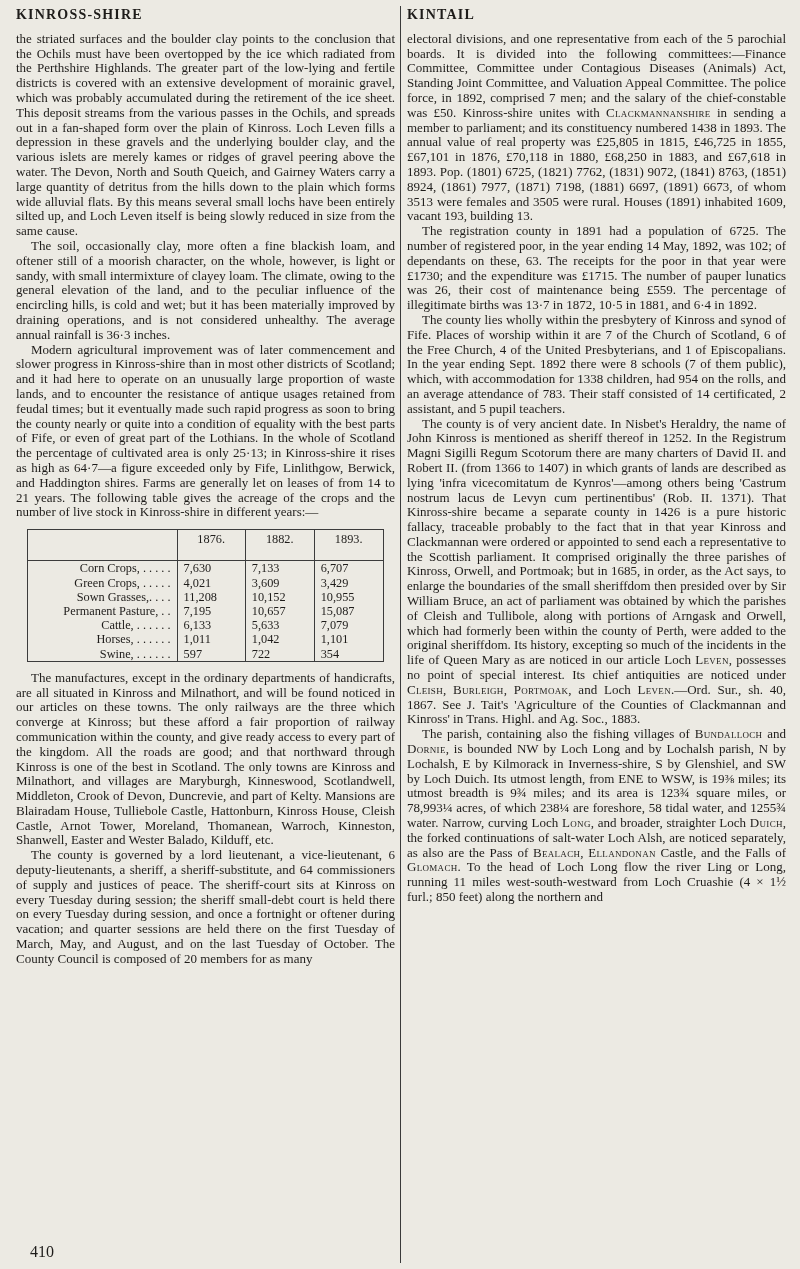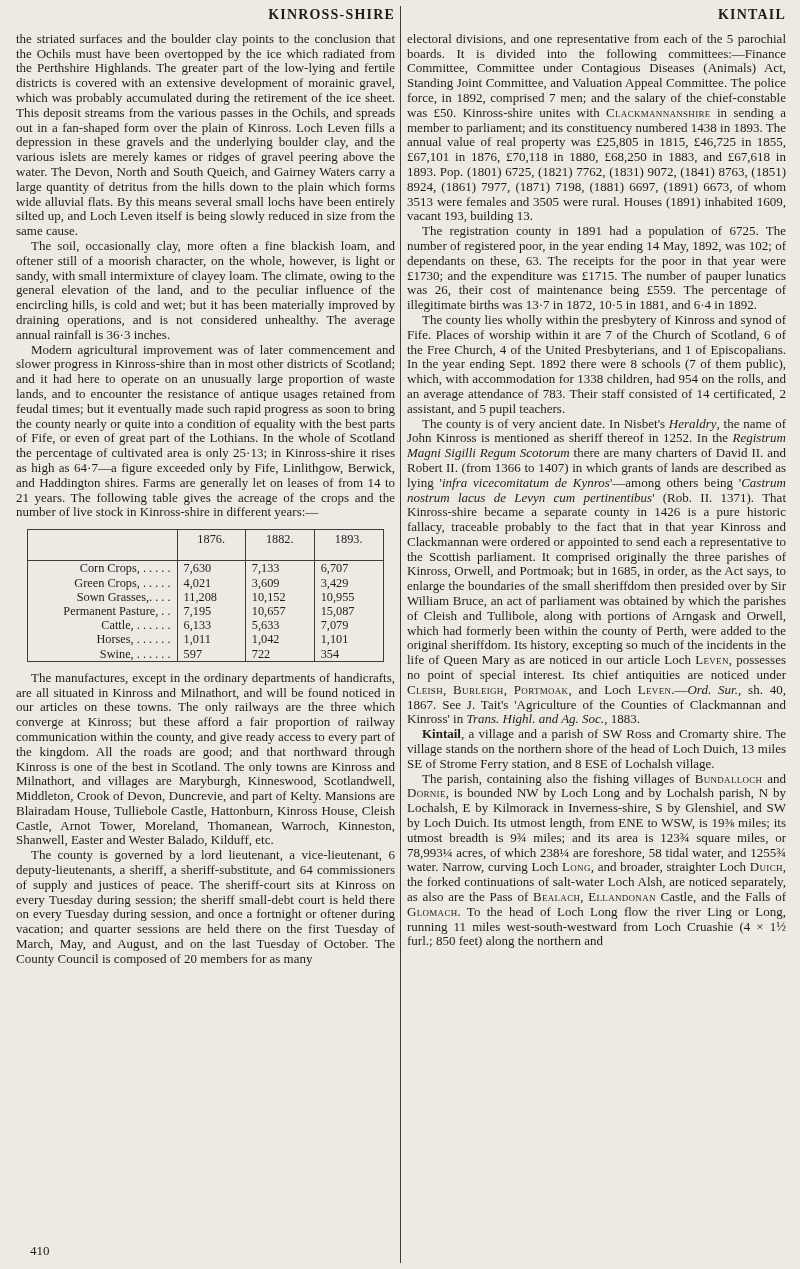--- a/index.html
+++ b/index.html
@@ -27,35 +27,35 @@
   .col-right { left: 407px; }
   .divider {
     position: absolute;
     left: 400px;
     top: 6px;
     bottom: 6px;
     width: 1px;
     background: #3a3a3a;
   }
   .col-header {
-    text-align: right;
+    text-align: left;
     font-size: 14px;
     font-weight: bold;
     letter-spacing: 1.2px;
     margin: 0 0 9px 0;
   }
   .col-body p.para {
     margin: 0;
     text-align: justify;
     text-indent: 1.15em;
     hyphens: auto;
     -webkit-hyphens: auto;
   }
   .col-body p.para.no-indent { text-indent: 0; }
-  .italic    { font-style: italic; }
+  .italic    { }
   .smallcaps { font-variant: small-caps; letter-spacing: 0.3px; }
   .bold      { font-weight: bold; }
   .stat-table {
     width: 94%;
     margin: 9px auto 9px auto;
     border-collapse: collapse;
     border: 1px solid #3c3c3c;
     font-size: 12.3px;
     line-height: 14.2px;
   }
@@ -75,21 +75,21 @@
     border-bottom: 1px solid #3c3c3c;
     text-align: center;
     padding-top: 2px;
     padding-bottom: 14px;
   }
   .stat-table td.num { text-align: left; }
   .page-number {
     position: absolute;
     left: 30px;
     top: 1243px;
-    font-size: 13px;
+    font-size: 16px;
   }
 </style>
 </head>
 <body>
 
 <div class="page">
 
   <div class="col col-left">
     <div class="col-header">KINROSS-SHIRE</div>
     <div class="col-body">
@@ -159,20 +159,19 @@
 
   <div class="divider"></div>
 
   <div class="col col-right">
     <div class="col-header">KINTAIL</div>
     <div class="col-body">
         <p class="para no-indent"><span>electoral divisions, and one representative from each of the 5 parochial boards.  It is divided into the following committees:—Finance Committee, Committee under Contagious Diseases (Animals) Act, Standing Joint Committee, and Valuation Appeal Committee.  The police force, in 1892, comprised 7 men; and the salary of the chief-constable was £50.  Kinross-shire unites with </span><span class="smallcaps">Clackmannanshire</span><span> in sending a member to parliament; and its constituency numbered 1438 in 1893. The annual value of real property was £25,805 in 1815, £46,725 in 1855, £67,101 in 1876, £70,118 in 1880, £68,250 in 1883, and £67,618 in 1893.  Pop. (1801) 6725, (1821) 7762, (1831) 9072, (1841) 8763, (1851) 8924, (1861) 7977, (1871) 7198, (1881) 6697, (1891) 6673, of whom 3513 were females and 3505 were rural.  Houses (1891) inhabited 1609, vacant 193, building 13.</span></p>
         <p class="para"><span>The registration county in 1891 had a population of 6725.  The number of registered poor, in the year ending 14 May, 1892, was 102; of dependants on these, 63. The receipts for the poor in that year were £1730; and the expenditure was £1715.  The number of pauper lunatics was 26, their cost of maintenance being £559. The percentage of illegitimate births was 13·7 in 1872, 10·5 in 1881, and 6·4 in 1892.</span></p>
         <p class="para"><span>The county lies wholly within the presbytery of Kinross and synod of Fife.  Places of worship within it are 7 of the Church of Scotland, 6 of the Free Church, 4 of the United Presbyterians, and 1 of Episcopalians.  In the year ending Sept. 1892 there were 8 schools (7 of them public), which, with accommodation for 1338 children, had 954 on the rolls, and an average attendance of 783.  Their staff consisted of 14 certificated, 2 assistant, and 5 pupil teachers.</span></p>
         <p class="para"><span>The county is of very ancient date.  In Nisbet's </span><span class="italic">Heraldry</span><span>, the name of John Kinross is mentioned as sheriff thereof in 1252.  In the </span><span class="italic">Registrum Magni Sigilli Regum Scotorum</span><span> there are many charters of David II. and Robert II. (from 1366 to 1407) in which grants of lands are described as lying '</span><span class="italic">infra vicecomitatum de Kynros</span><span>'—among others being '</span><span class="italic">Castrum nostrum lacus de Levyn cum pertinentibus</span><span>' (Rob. II. 1371).  That Kinross-shire became a separate county in 1426 is a pure historic fallacy, traceable probably to the fact that in that year Kinross and Clackmannan were ordered or appointed to send each a representative to the Scottish parliament.  It comprised originally the three parishes of Kinross, Orwell, and Portmoak; but in 1685, in order, as the Act says, to enlarge the boundaries of the small sheriffdom then presided over by Sir William Bruce, an act of parliament was obtained by which the parishes of Cleish and Tullibole, along with portions of Arngask and Orwell, which had formerly been within the county of Perth, were added to the original sheriffdom.  Its history, excepting so much of the incidents in the life of Queen Mary as are noticed in our article Loch </span><span class="smallcaps">Leven</span><span>, possesses no point of special interest.  Its chief antiquities are noticed under </span><span class="smallcaps">Cleish</span><span>, </span><span class="smallcaps">Burleigh</span><span>, </span><span class="smallcaps">Portmoak</span><span>, and Loch </span><span class="smallcaps">Leven</span><span>.—</span><span class="italic">Ord. Sur.</span><span>, sh. 40, 1867. See J. Tait's 'Agriculture of the Counties of Clackmannan and Kinross' in </span><span class="italic">Trans. Highl. and Ag. Soc.</span><span>, 1883.</span></p>
-        <p class="para"><span class="bold">Kintail</span><span>, a village and a parish of SW Ross and Cromarty shire.  The village stands on the northern shore of the head of Loch Duich, 13 miles SE of Strome Ferry station, and 8 ESE of Lochalsh village.</span></p>
         <p class="para"><span>The parish, containing also the fishing villages of </span><span class="smallcaps">Bundalloch</span><span> and </span><span class="smallcaps">Dornie</span><span>, is bounded NW by Loch Long and by Lochalsh parish, N by Lochalsh, E by Kilmorack in Inverness-shire, S by Glenshiel, and SW by Loch Duich.  Its utmost length, from ENE to WSW, is 19⅜ miles; its utmost breadth is 9¾ miles; and its area is 123¾ square miles, or 78,993¼ acres, of which 238¼ are foreshore, 58 tidal water, and 1255¾ water.  Narrow, curving Loch </span><span class="smallcaps">Long</span><span>, and broader, straighter Loch </span><span class="smallcaps">Duich</span><span>, the forked continuations of salt-water Loch Alsh, are noticed separately, as also are the Pass of </span><span class="smallcaps">Bealach</span><span>, </span><span class="smallcaps">Ellandonan</span><span> Castle, and the Falls of </span><span class="smallcaps">Glomach</span><span>.  To the head of Loch Long flow the river Ling or Long, running 11 miles west-south-westward from Loch Cruashie (4 × 1½ furl.; 850 feet) along the northern and</span></p>
       </div>
   </div>
 
   <div class="page-number">410</div>
 
 </div>
 
 </body></html>

